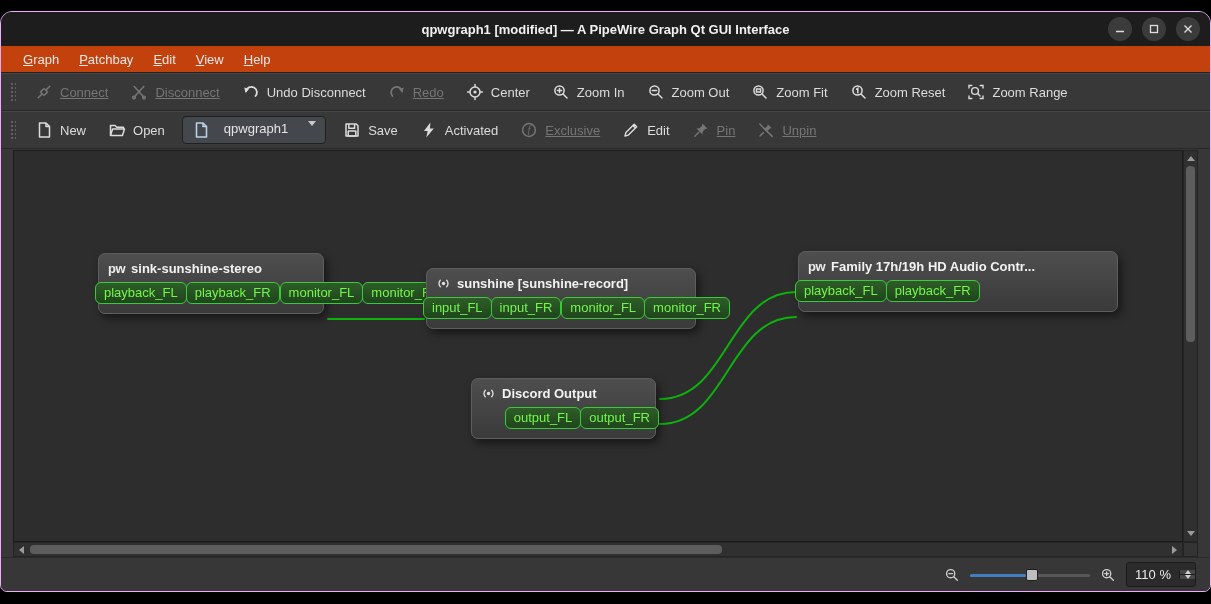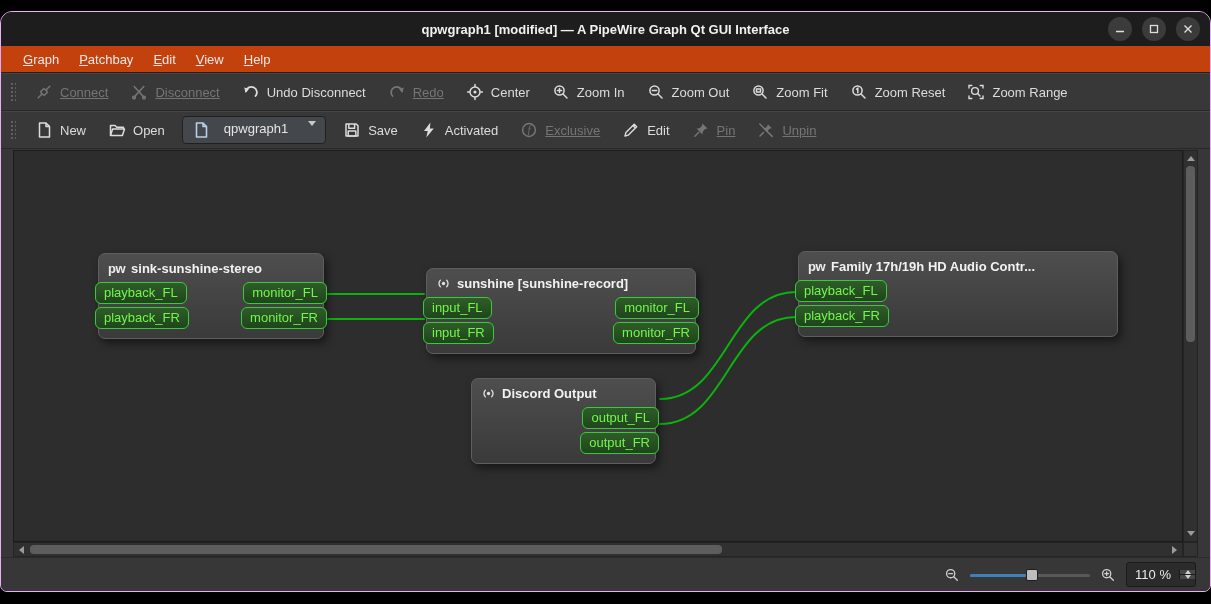--- a/index.html
+++ b/index.html
@@ -63,21 +63,21 @@
 
   
   .node { position:absolute; border-radius:7px; background:linear-gradient(180deg,#4e4e4e,#3a3a3a);
           border:1px solid #5e5e5e; box-shadow:3px 4px 9px rgba(0,0,0,.5); }
   .node-header { display:flex; align-items:center; gap:6px; padding:7px 22px 4px 9px;
                  color:#f2f2f2; font-weight:bold; font-size:13px; white-space:nowrap; overflow:hidden; }
   .node-header .pw-glyph { font-weight:bold; font-size:13px; letter-spacing:-0.5px; color:#ececec; }
   .node-header .app-icon { color:#e2e2e2; }
   .ports { display:flex; justify-content:space-between; padding:2px 0 9px 0; }
   .ports.only-right { justify-content:flex-end; }
-  .pcol { display:flex; flex-direction:column; gap:3px; }
+  .pcol { display:flex; flex-direction:row; gap:3px; }
   .pcol.left  { align-items:flex-start; }
   .pcol.right { align-items:flex-end; }
   .port { display:inline-flex; align-items:center; font-size:13px; line-height:16px; padding:2px 8px;
           border-radius:6px; border:1px solid #3cc83c; color:#74f54e;
           background:linear-gradient(180deg,#2e5d28,#1f451c); white-space:nowrap; }
   .pcol.left  .port { margin-left:-4px; }
   .pcol.right .port { margin-right:-4px; }
 
   .node-sink    { left:84px;  top:102px; width:226px; }
   .node-sunshine{ left:412px; top:117px; width:270px; }

